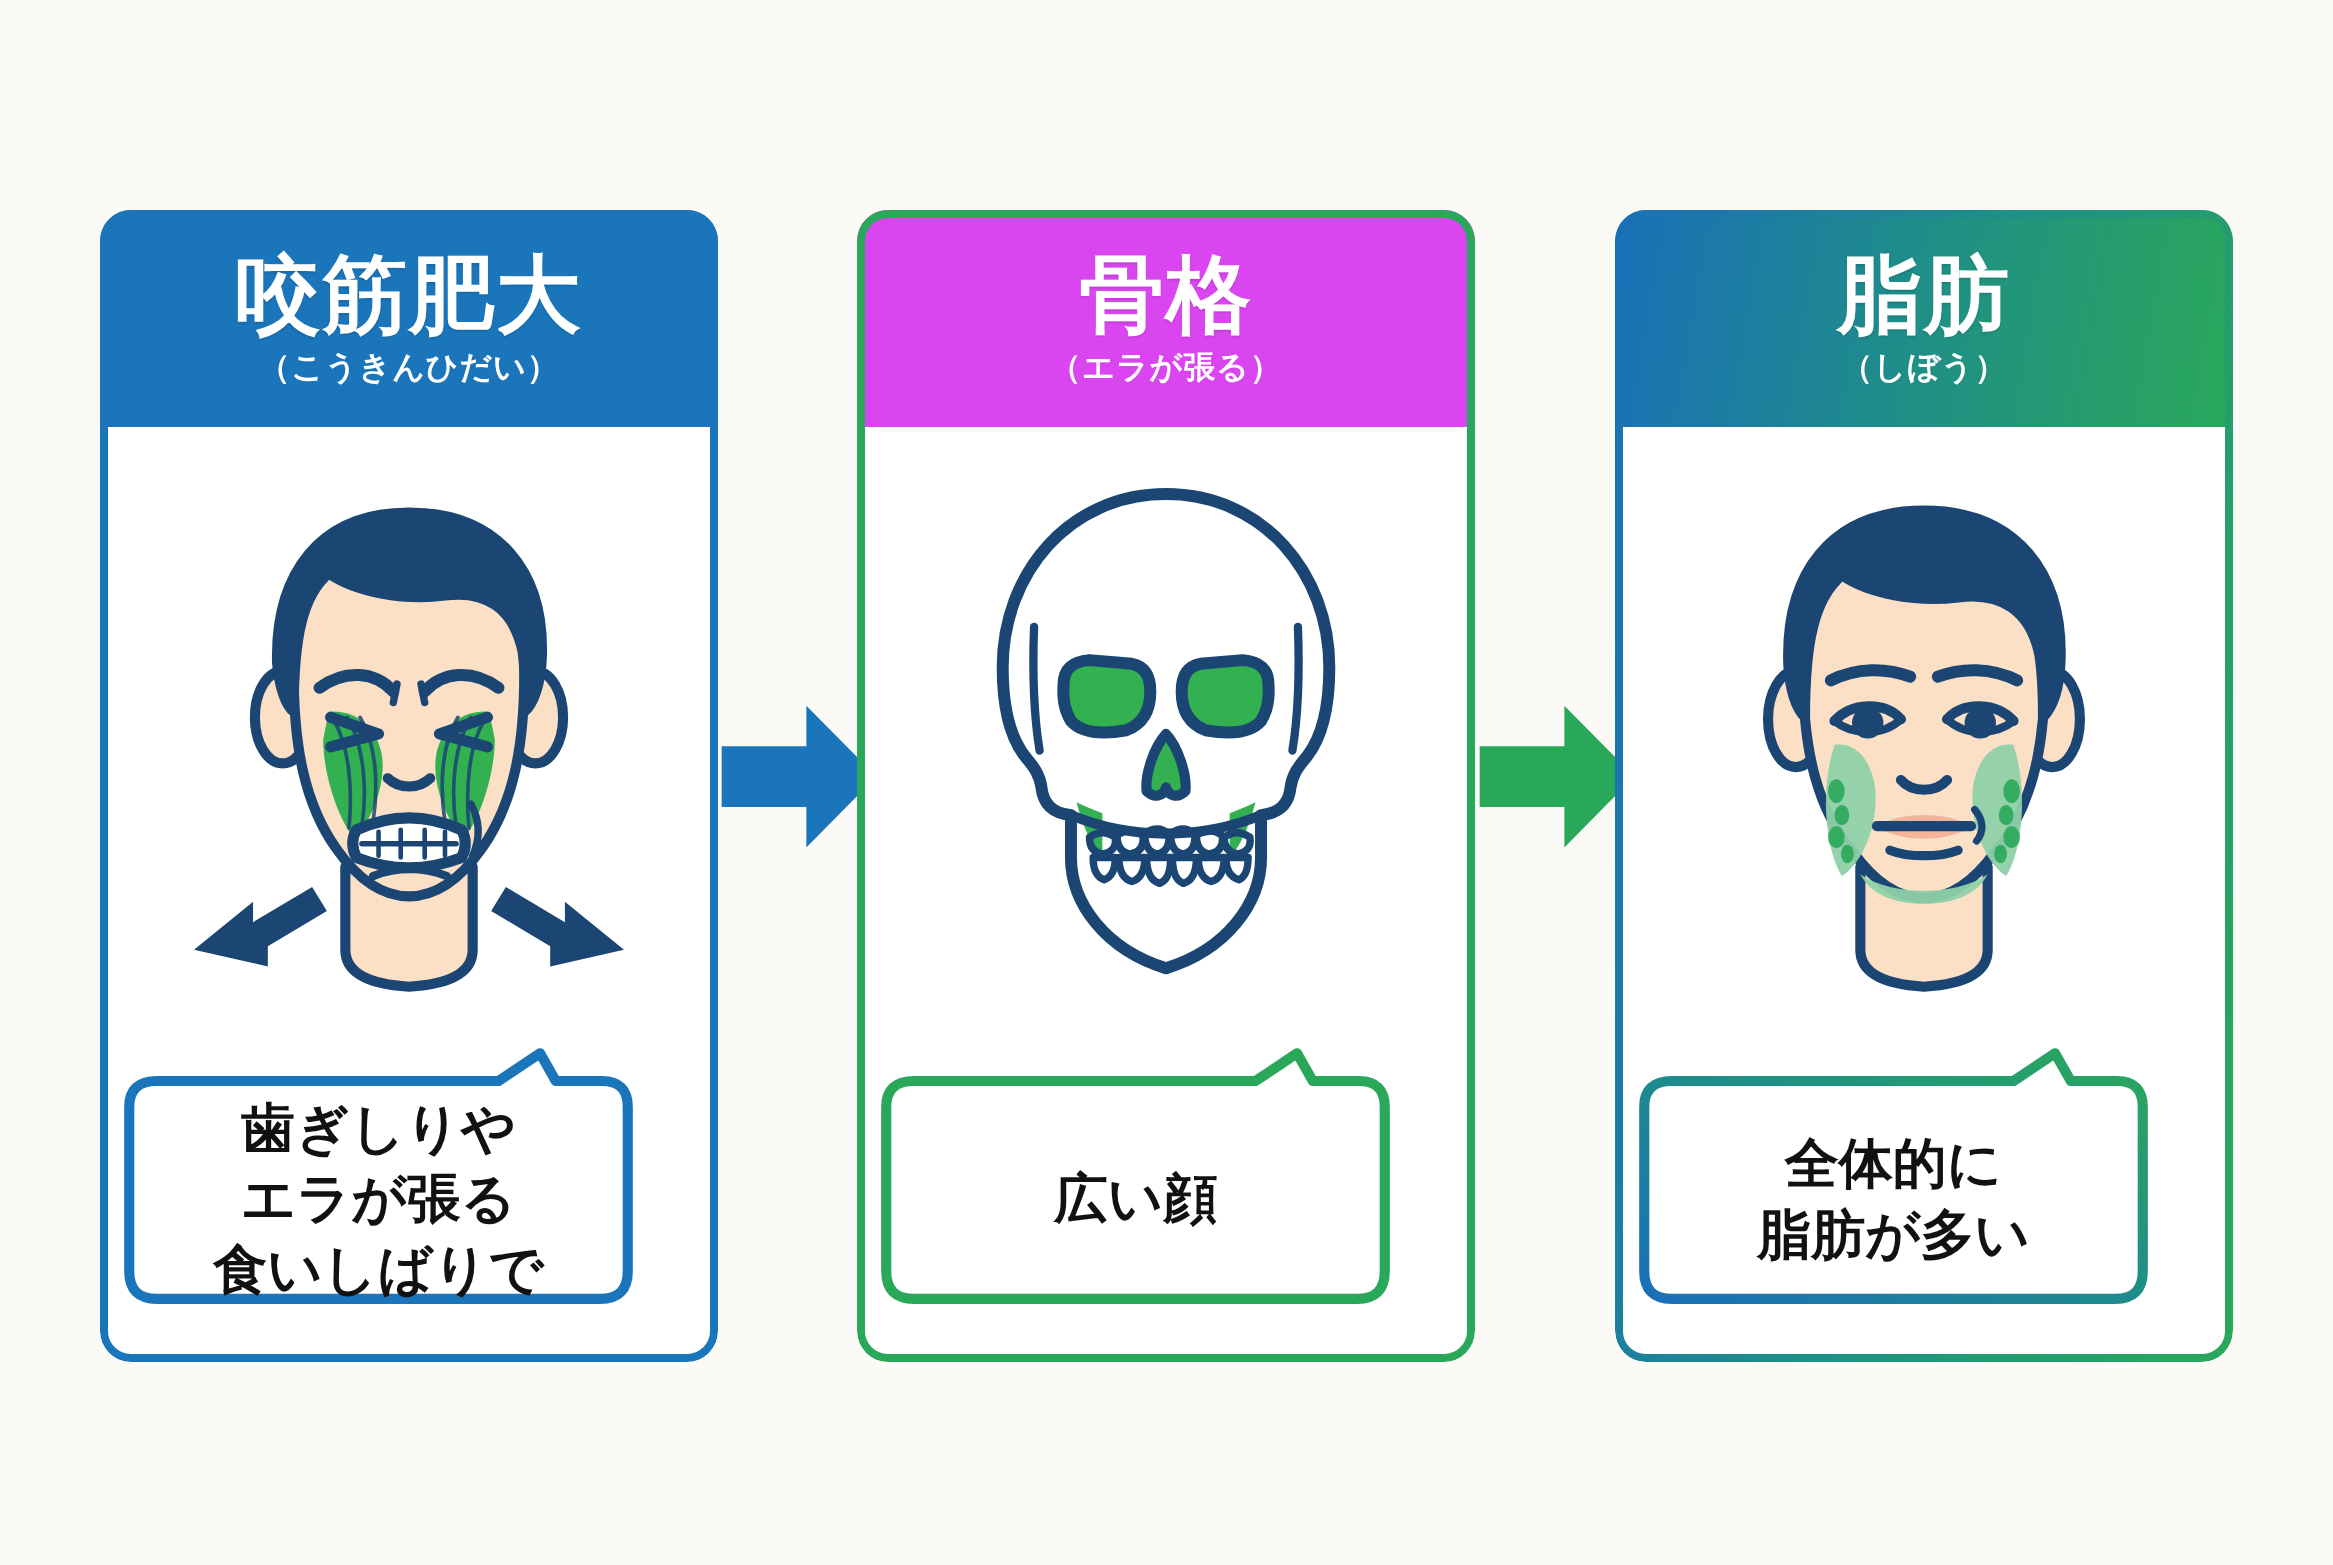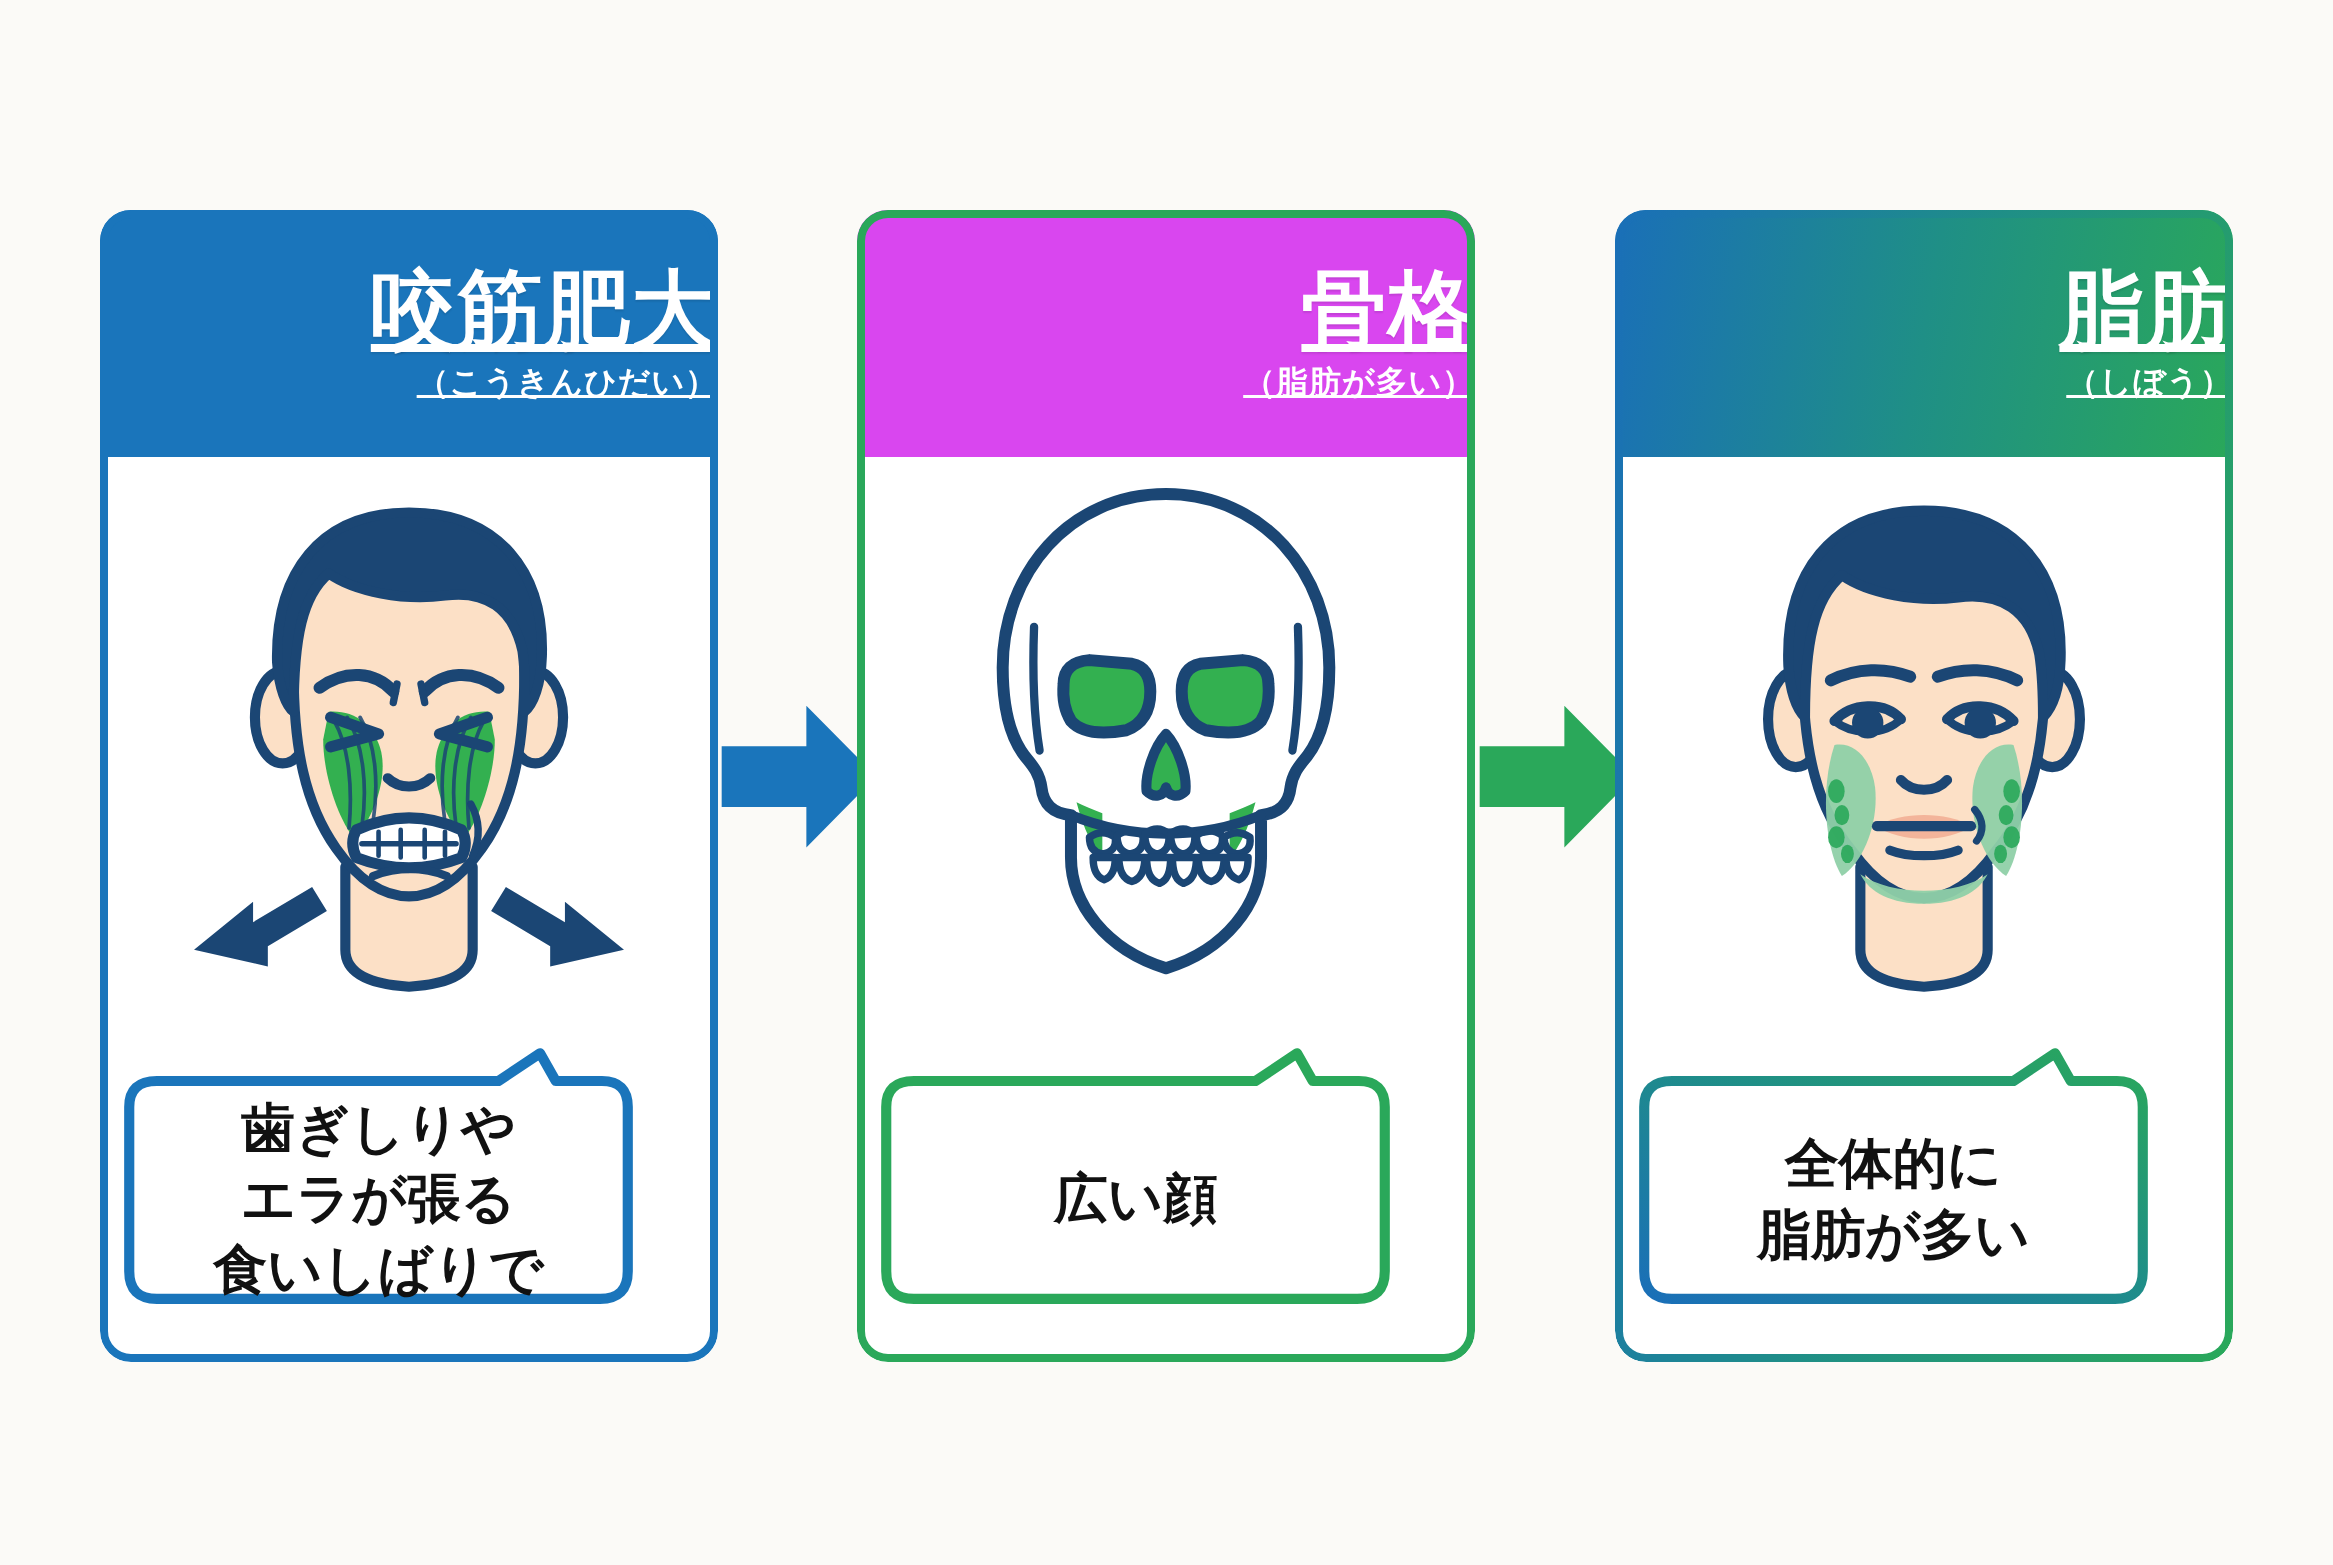--- a/index.html
+++ b/index.html
@@ -57,29 +57,28 @@
     mask:
       linear-gradient(#000 0 0) content-box,
       linear-gradient(#000 0 0);
     mask-composite: exclude;
     padding: 8.3px;
   }
 
   .card-header {
     position: absolute;
     left: 0; right: 0; top: 0;
-    height: 247px;
+    height: 217px;
     background: #1a75bb;
     color: #ffffff;
     display: flex;
     flex-direction: column;
-    align-items: flex-end;
+    align-items: center;
     justify-content: center;
     z-index: 2;
-    text-decoration: underline;
   }
   .card.c2 .card-header { background: #d946ef; }
   .card.c3 .card-header {
     background: linear-gradient(100deg, #1a6fb8 0%, #1f8f86 50%, #2aa85a 100%);
   }
 
   .header-main {
     font-size: 85px;
     font-weight: bold;
     line-height: 1.0;
@@ -266,21 +265,21 @@
 
   <div class="flow-arrow a1">
     <svg viewBox="0 0 176 170" xmlns="http://www.w3.org/2000/svg">
       <path d="M4 52 L 96 52 L 96 8 L 172 85 L 96 162 L 96 118 L 4 118 Z" fill="#1a75bb"></path>
     </svg>
   </div>
 
   <div class="card c2">
     <div class="card-header">
       <div class="header-main">骨格</div>
-      <div class="header-sub">（脂肪が多い）</div>
+      <div class="header-sub">（エラが張る）</div>
     </div>
     <div class="card-body">
 
       <div class="illus">
         <svg viewBox="0 0 530 570" xmlns="http://www.w3.org/2000/svg">
           <g fill="none" stroke="#1b4674" stroke-width="13" stroke-linecap="round" stroke-linejoin="round">
 
             <path d="M265 26
                      C 160 26, 88 112, 88 214
                      C 88 262, 98 292, 112 310

